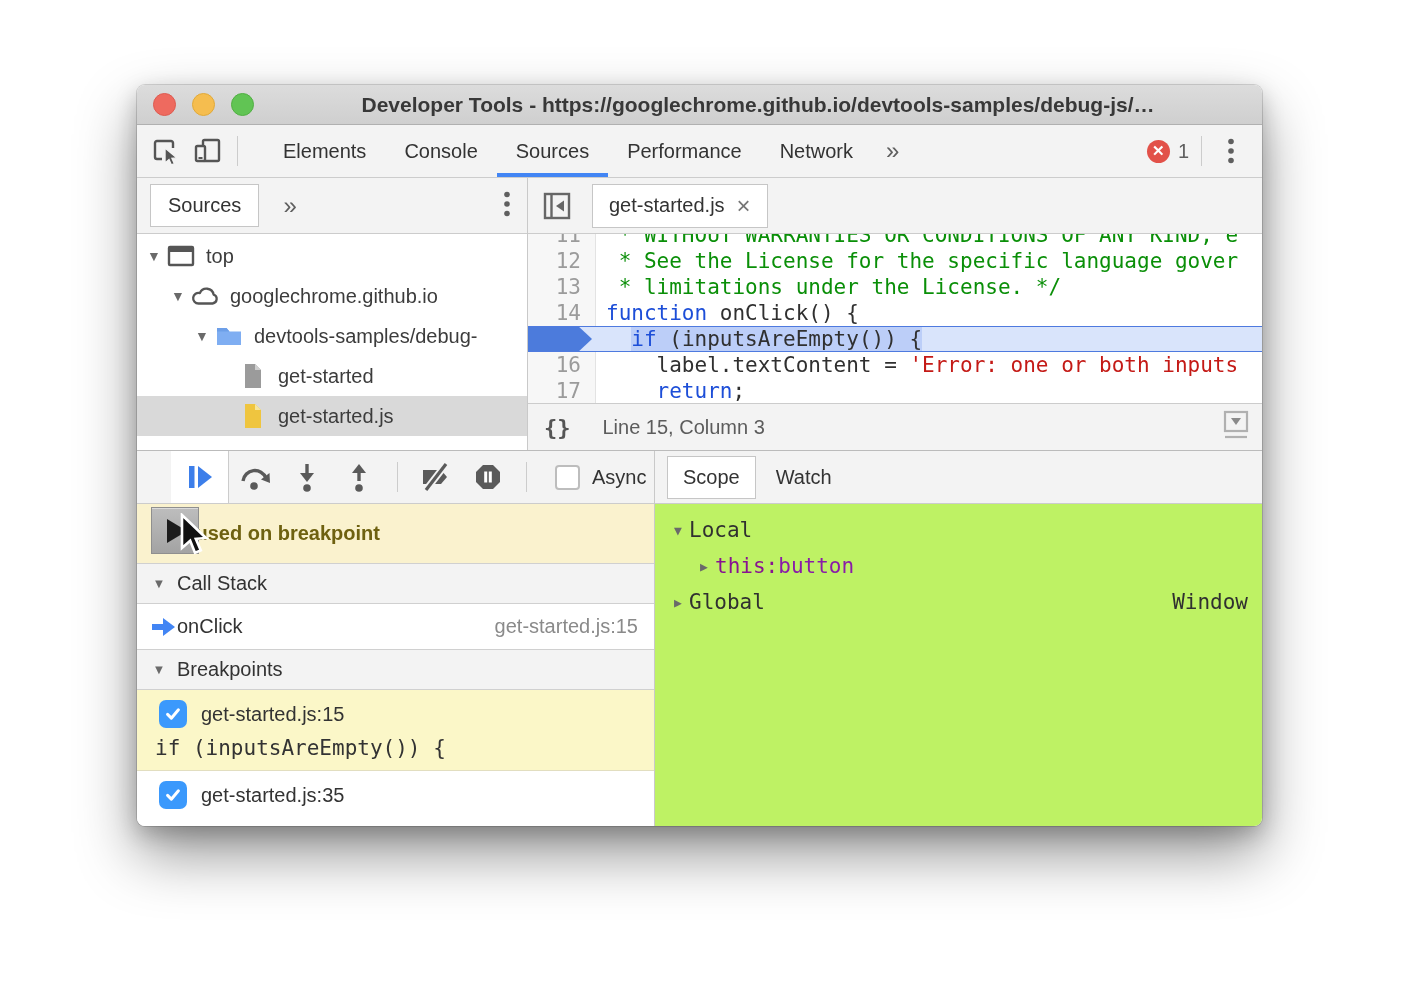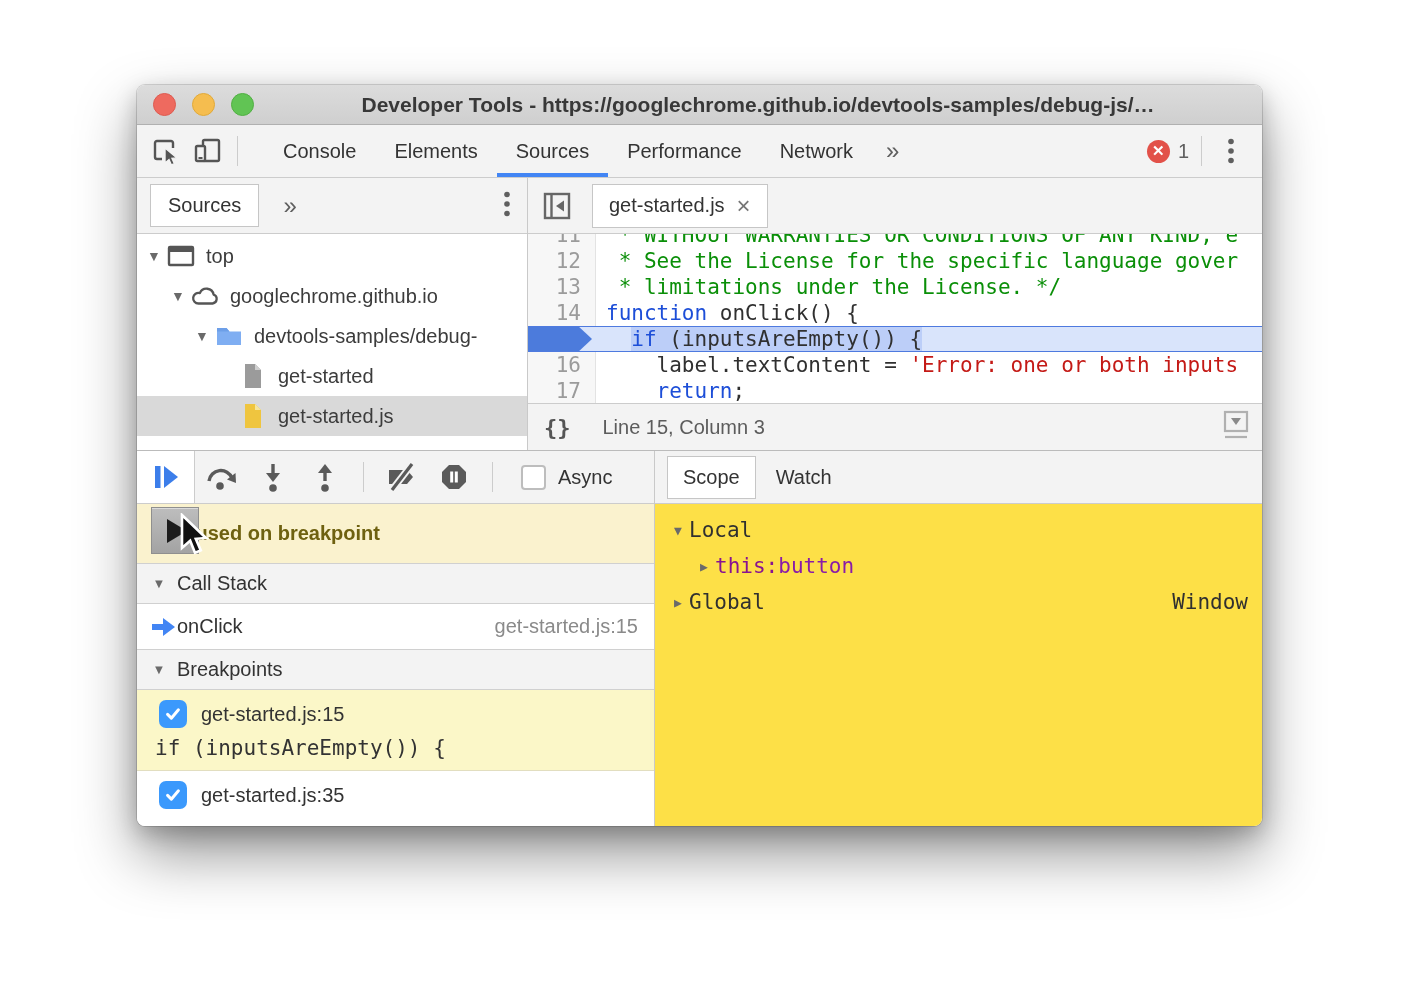--- a/index.html
+++ b/index.html
@@ -88,21 +88,21 @@
                display:flex; align-items:center; }
   .braces { font-family:"DejaVu Sans Mono",monospace; font-weight:bold; font-size:22px; color:#555; margin-left:16px; }
   .linecol { font-size:20px; color:#5c5c5c; margin-left:32px; }
   .sb-right { margin-left:auto; margin-right:12px; }
 
   
   .lower { flex:1; display:flex; min-height:0; border-top:1px solid #bbbbbb; }
   .debug-pane { width:518px; flex:0 0 518px; border-right:1px solid #c9c9c9; display:flex; flex-direction:column; background:#fff; }
 
   .dbg-toolbar { height:53px; flex:0 0 53px; background:#f3f3f3; border-bottom:1px solid #ccc;
-                 display:flex; align-items:center; }
+                 display:flex; align-items:center;padding-left:34px; }
   .resume-box { width:58px; height:100%; background:#fff; border-right:1px solid #ccc;
                 display:flex; align-items:center; justify-content:center; flex:0 0 58px; }
   .dbg-btn { width:52px; height:40px; display:flex; align-items:center; justify-content:center; }
   .async-wrap { display:flex; align-items:center; gap:12px; margin-left:16px; }
   .cb-empty { width:25px; height:25px; border:2px solid #bdbdbd; border-radius:4px; background:#fff; }
   .async-label { font-size:20px; color:#333; }
 
   .paused-banner { height:59px; flex:0 0 59px; background:#faf2ce; position:relative; display:flex; align-items:center; }
   .paused-msg { font-size:20px; font-weight:bold; color:#6e6110; margin-left:34px; }
   .artifact-btn { position:absolute; left:14px; top:3px; width:48px; height:47px;
@@ -123,21 +123,21 @@
 
   .bp-item { background:#fff; }
   .bp-item.hit { background:#fbf7c8; border-bottom:1px solid #e2dec0; }
   .bp-top { height:44px; display:flex; align-items:center; padding-top:4px; }
   .bp-check { width:28px; height:28px; border-radius:7px; background:#3b99fc; margin-left:22px;
               display:flex; align-items:center; justify-content:center; flex:0 0 28px; }
   .bp-label { font-size:20px; color:#333; margin-left:14px; }
   .bp-code { font-family:"DejaVu Sans Mono","Liberation Mono",monospace; font-size:21px; color:#333;
              padding:2px 0 10px 18px; white-space:pre; }
 
-  .scope-pane { flex:1; min-width:0; display:flex; flex-direction:column; background:#fde047; }
+  .scope-pane { flex:1; min-width:0; display:flex; flex-direction:column; background:#bef264; }
   .scope-header { height:53px; flex:0 0 53px; background:#f3f3f3; border-bottom:1px solid #ccc;
                   display:flex; align-items:center; }
   .sc-tab { font-size:20px; color:#333; }
   .sc-tab.active { height:43px; background:#fff; border:1px solid #c6c6c6; display:flex; align-items:center;
                    padding:0 15px; margin-left:12px; }
   .sc-tab.plain { margin-left:20px; }
   .scope-body { flex:1; font-family:"DejaVu Sans Mono","Liberation Mono",monospace; font-size:21px; color:#303030;
                 padding-top:8px; }
   .sc-row { height:36px; display:flex; align-items:center; }
   .sc-arrow { width:22px; text-align:center; font-size:13px; color:#6a6a6a; flex:0 0 22px; }
@@ -172,24 +172,24 @@
       <div class="tool-btn">
         <svg width="30" height="28" viewBox="0 0 30 28">
           <rect x="10" y="3" width="16" height="21" rx="1.5" fill="none" stroke="#555" stroke-width="2.4"></rect>
           <rect x="3" y="9" width="9" height="15" rx="1.5" fill="#f3f3f3" stroke="#555" stroke-width="2.4"></rect>
           <line x1="5.5" y1="21" x2="9.5" y2="21" stroke="#555" stroke-width="2"></line>
         </svg>
       </div>
       <div class="vsep"></div>
       <div class="mt-tabs">
         <div class="mt-tab">
+            <span>Elements</span>
+          </div>
+        <div class="mt-tab">
             <span>Console</span>
-          </div>
-        <div class="mt-tab">
-            <span>Elements</span>
           </div>
         <div class="mt-tab active">
             <span>Sources</span>
           </div>
         <div class="mt-tab">
             <span>Performance</span>
           </div>
         <div class="mt-tab">
             <span>Network</span>
           </div>

